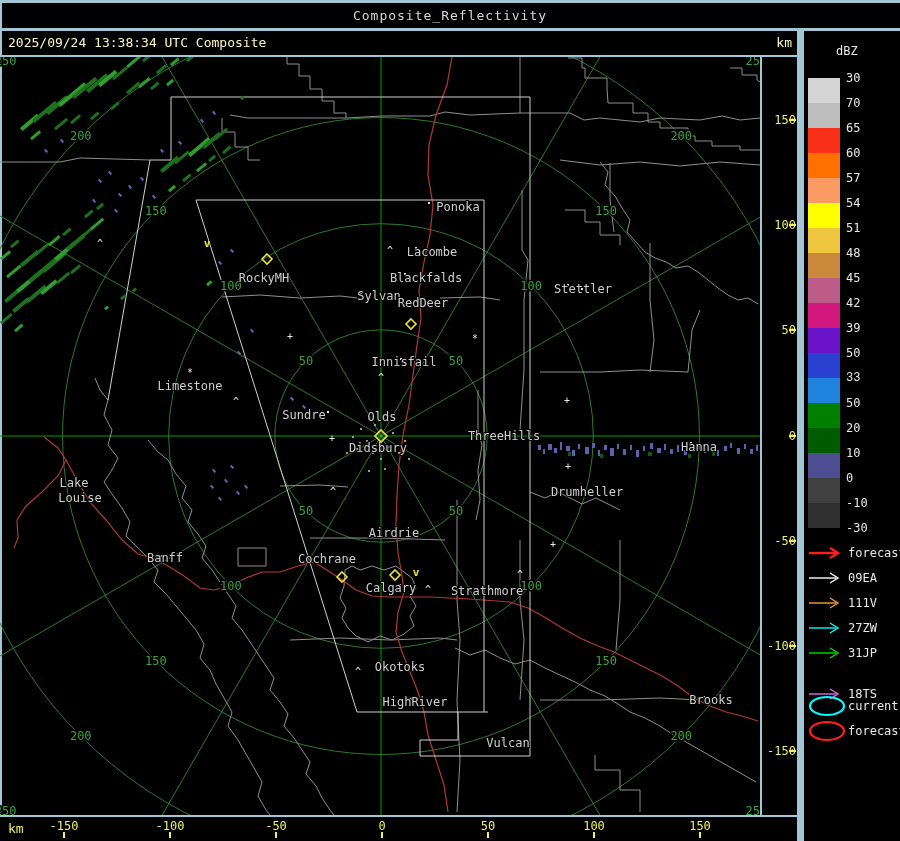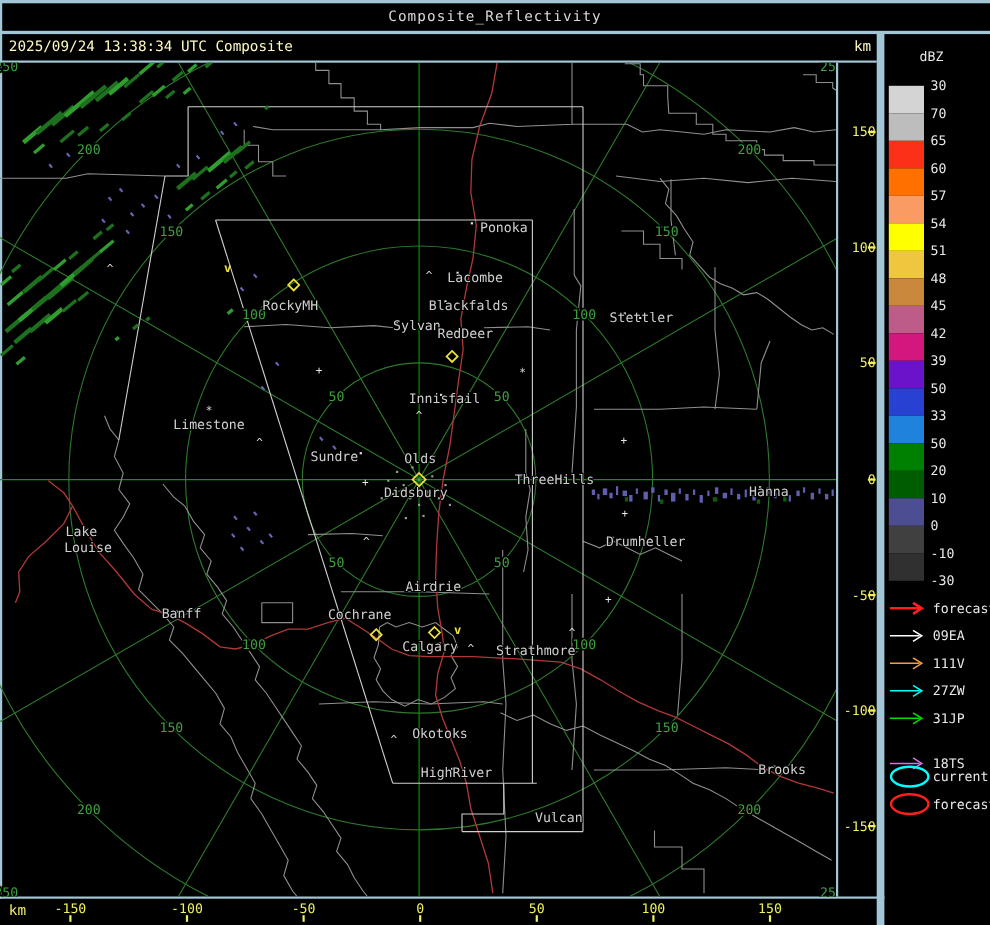--- a/index.html
+++ b/index.html
@@ -406,21 +406,21 @@
       <div class="bandlab" style="top: 223px;">48</div>
       <div class="swatch" style="top: 248px; height: 25px; background: rgb(189, 91, 137);"></div>
       <div class="bandlab" style="top: 248px;">45</div>
       <div class="swatch" style="top: 273px; height: 25px; background: rgb(210, 23, 127);"></div>
       <div class="bandlab" style="top: 273px;">42</div>
       <div class="swatch" style="top: 298px; height: 25px; background: rgb(106, 19, 203);"></div>
       <div class="bandlab" style="top: 298px;">39</div>
       <div class="swatch" style="top: 323px; height: 25px; background: rgb(41, 65, 209);"></div>
       <div class="bandlab" style="top: 323px;">50</div>
       <div class="swatch" style="top: 348px; height: 25px; background: rgb(31, 130, 220);"></div>
-      <div class="bandlab" style="top: 348px;">33</div>
+      <div class="bandlab" style="top: 348px; font-family: Liberation Mono, monospace;">33</div>
       <div class="swatch" style="top: 373px; height: 25px; background: rgb(0, 128, 0);"></div>
       <div class="bandlab" style="top: 373px;">50</div>
       <div class="swatch" style="top: 398px; height: 25px; background: rgb(0, 92, 0);"></div>
       <div class="bandlab" style="top: 398px;">20</div>
       <div class="swatch" style="top: 423px; height: 25px; background: rgb(77, 77, 146);"></div>
       <div class="bandlab" style="top: 423px;">10</div>
       <div class="swatch" style="top: 448px; height: 25px; background: rgb(64, 64, 64);"></div>
       <div class="bandlab" style="top: 448px;">0</div>
       <div class="swatch" style="top: 473px; height: 25px; background: rgb(48, 48, 48);"></div>
       <div class="bandlab" style="top: 473px;">-10</div>

